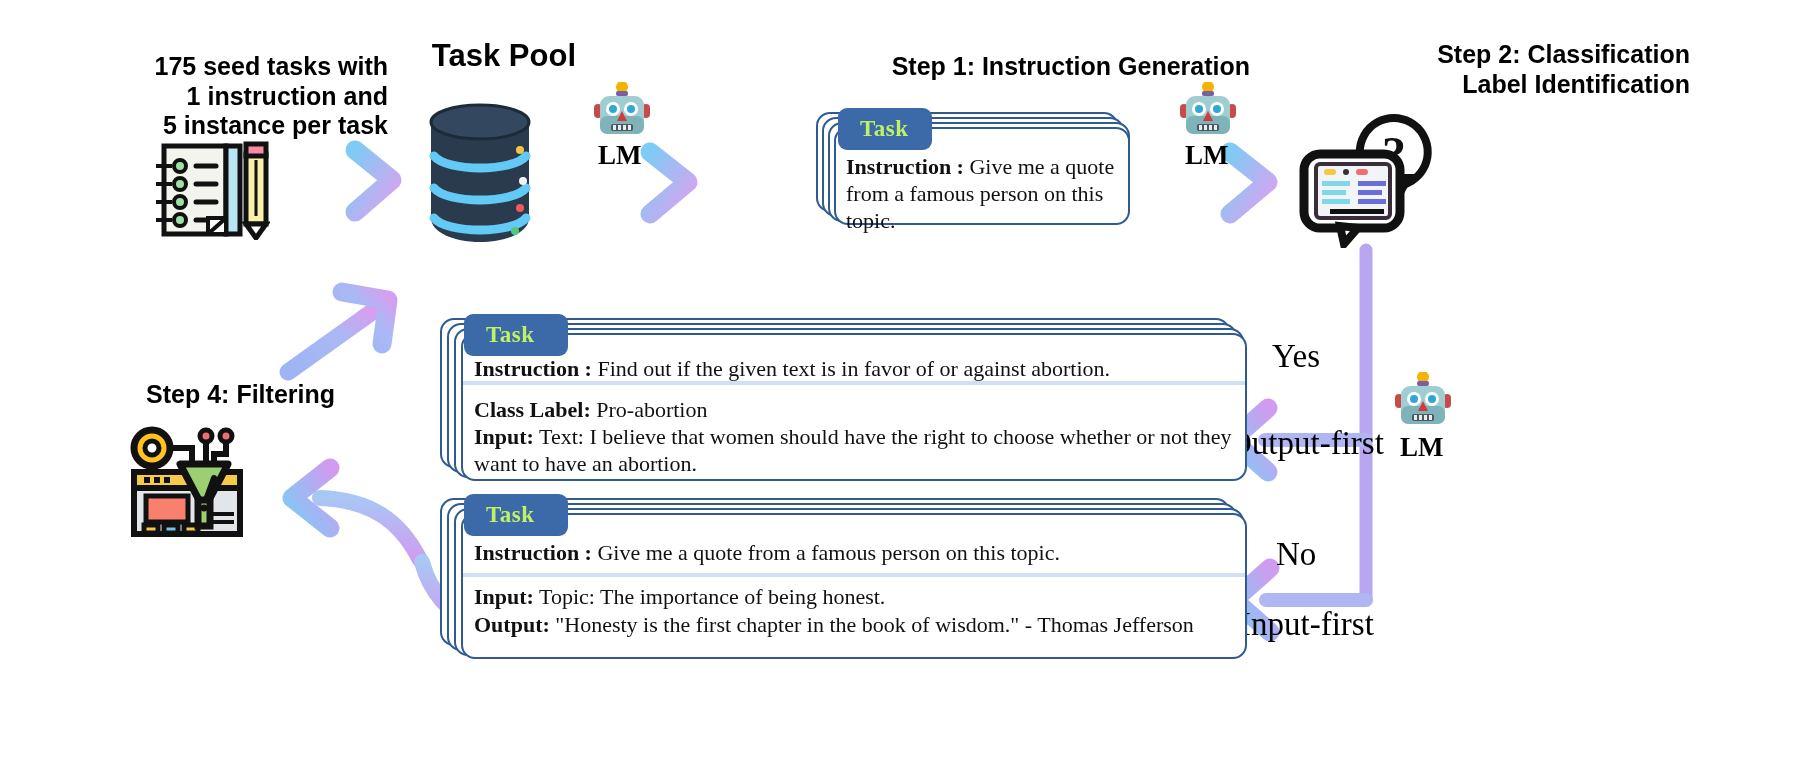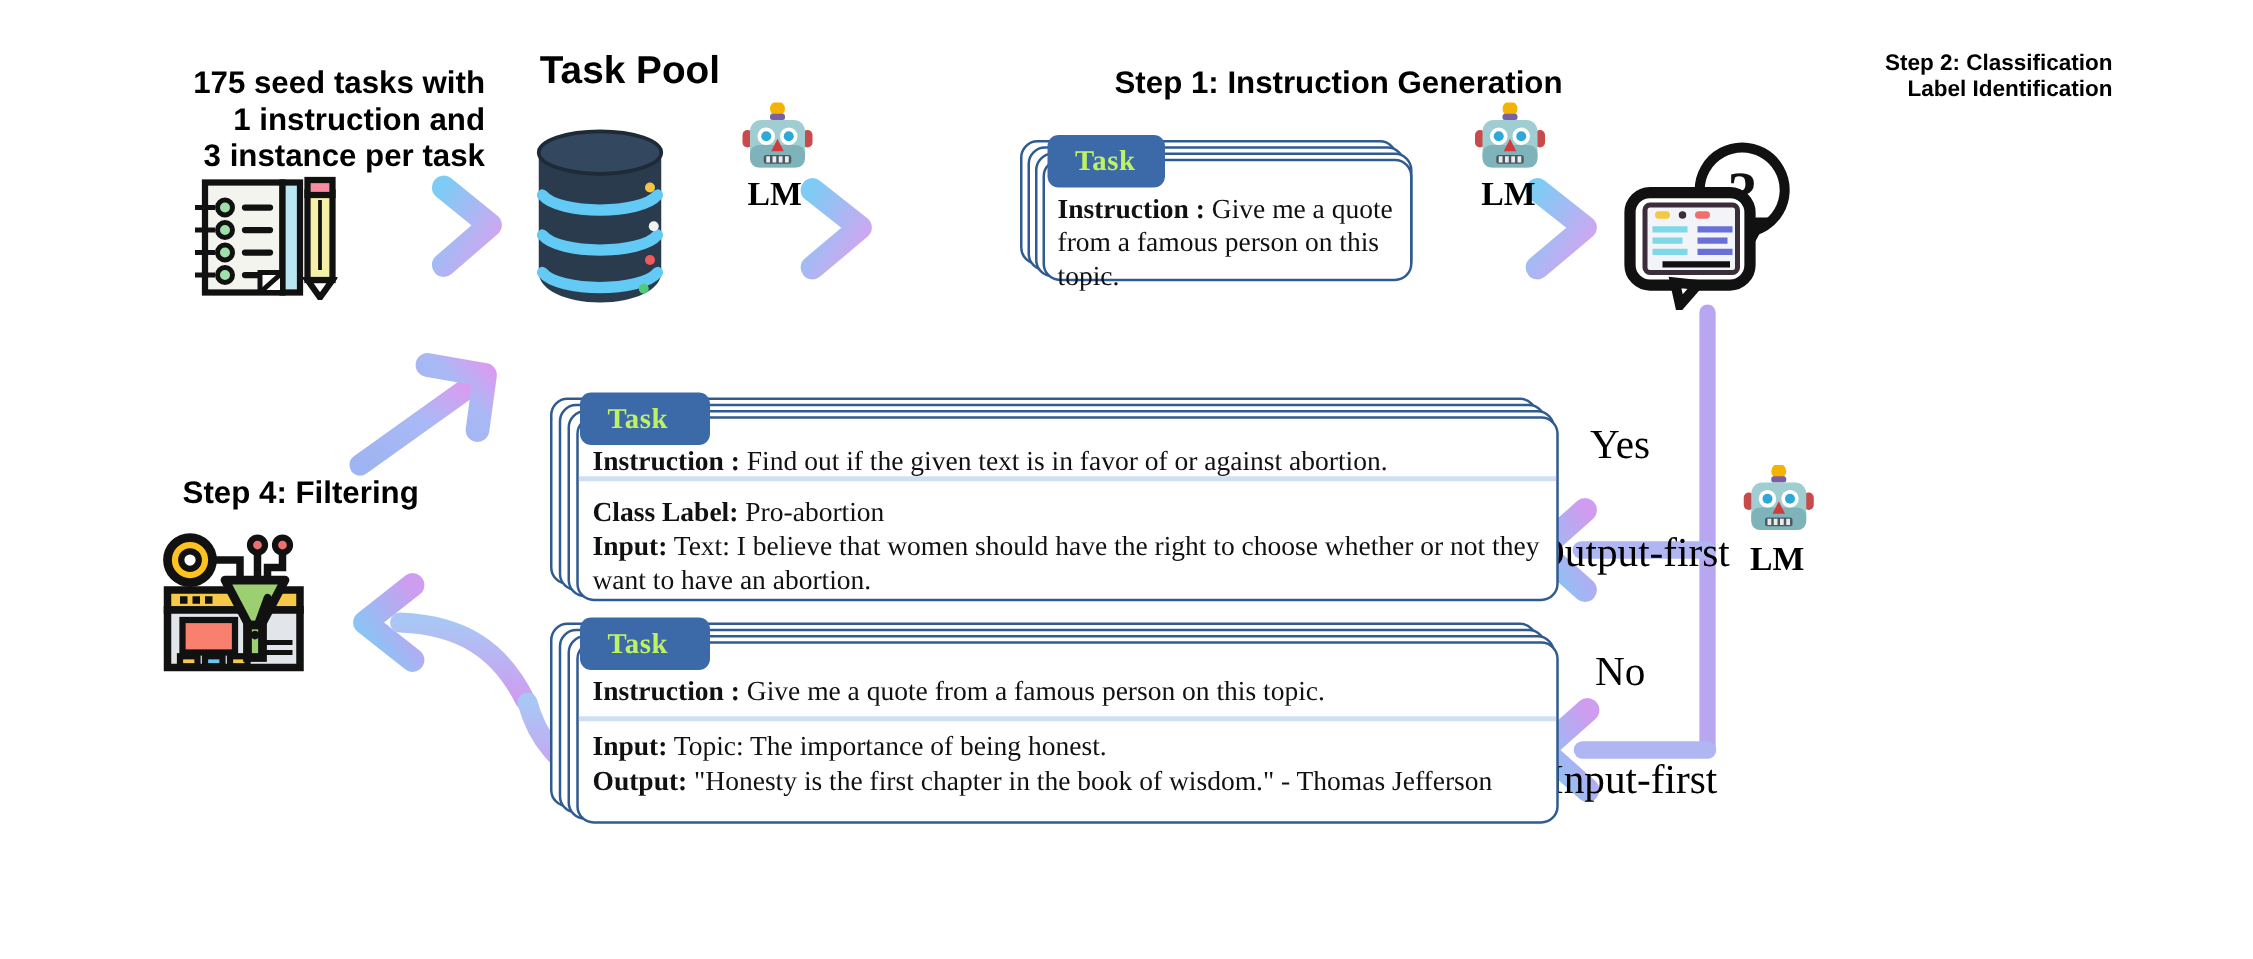--- a/index.html
+++ b/index.html
@@ -102,42 +102,42 @@
 
     <g>
       <line x1="288" y1="372" x2="372" y2="312" stroke="url(#gradUp)" stroke-width="17" stroke-linecap="round"></line>
       <polyline points="342,292 388,300 382,344" fill="none" stroke="url(#gradUp)" stroke-width="19" stroke-linecap="round" stroke-linejoin="round"></polyline>
     </g>
   </svg>
 
   <div class="t hdr" style="left:88px;top:52px;width:300px;font-size:25px;">
     <div>175 seed tasks with</div>
     <div>1 instruction and</div>
-    <div>3 instance per task</div>
+    <div>5 instance per task</div>
   </div>
 
   <div class="t hdr" style="left:396px;top:38px;width:180px;font-size:31px;">Task Pool</div>
 
   <div class="t hdr" style="left:770px;top:52px;width:480px;font-size:25px;">Step 1: Instruction Generation</div>
 
-  <div class="t hdr" style="left:1390px;top:40px;width:300px;font-size:18px;">
+  <div class="t hdr" style="left:1390px;top:40px;width:300px;font-size:25px;">
     <div>Step 2: Classification</div>
     <div>Label Identification</div>
   </div>
 
 
   <div class="t hdr" style="left:105px;top:380px;width:230px;font-size:25px;">Step 4: Filtering</div>
 
   <div class="t lmlabel" style="left:598px;top:140px;">LM</div>
   <div class="t lmlabel" style="left:1185px;top:140px;">LM</div>
   <div class="t lmlabel" style="left:1400px;top:432px;">LM</div>
 
   <div class="t edgelabel" style="left:1272px;top:338px;">Yes</div>
   <div class="t edgelabel" style="left:1228px;top:425px;">Output-first</div>
-  <div class="t edgelabel" style="left:1276px;top:520px;">No</div>
+  <div class="t edgelabel" style="left:1276px;top:536px;">No</div>
   <div class="t edgelabel" style="left:1240px;top:606px;">Input-first</div>
 
   <div class="t" style="left:150px;top:140px;width:120px;height:100px;">
     <svg viewBox="0 0 120 100" width="120" height="100">
       <rect x="14" y="6" width="62" height="88" fill="#f4f4ef" stroke="#111" stroke-width="5"></rect>
       <rect x="76" y="6" width="14" height="88" fill="#b9e6f2" stroke="#111" stroke-width="5"></rect>
       <g stroke="#111" stroke-width="4">
         <line x1="6" y1="26" x2="22" y2="26"></line>
           <line x1="6" y1="44" x2="22" y2="44"></line>
         <line x1="6" y1="62" x2="22" y2="62"></line>

